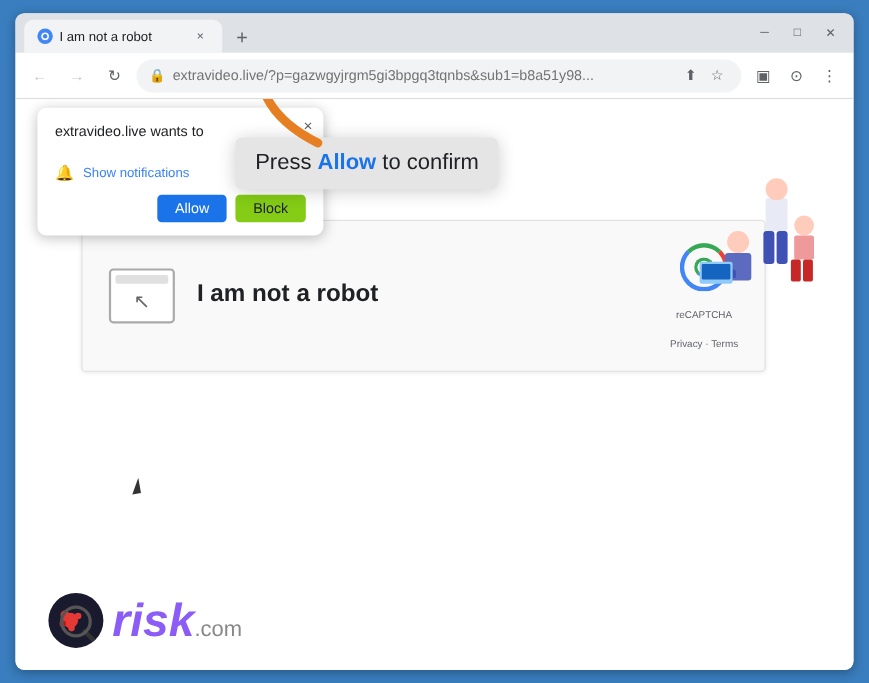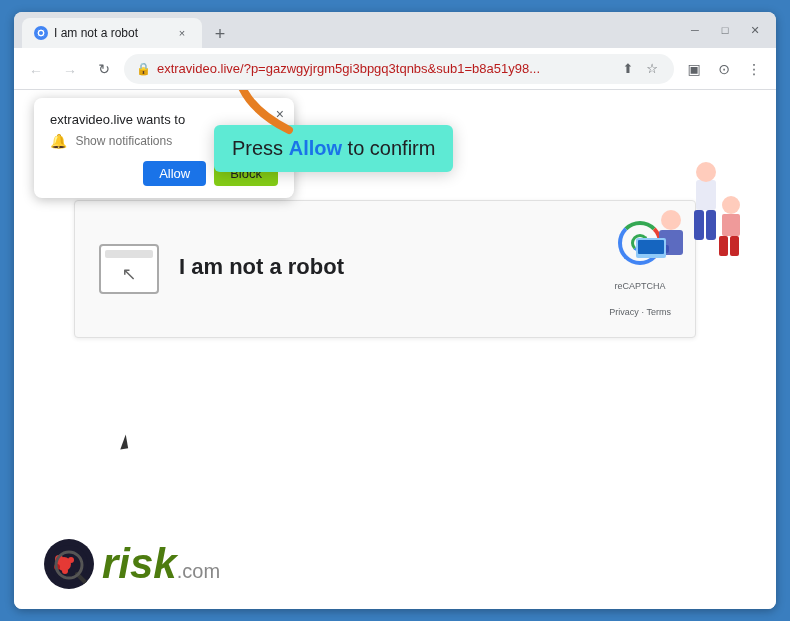--- a/index.html
+++ b/index.html
@@ -143,21 +143,21 @@
     .lock-icon {
       color: #5f6368;
       font-size: 12px;
     }
     .url-text {
       flex: 1;
       overflow: hidden;
       text-overflow: ellipsis;
       white-space: nowrap;
       font-size: 13px;
-      color: #b91c1c;
+      color: #737373;
     }
     .url-right-icons {
       display: flex;
       gap: 4px;
     }
     .url-icon {
       width: 20px;
       height: 20px;
       display: flex;
       align-items: center;
@@ -204,35 +204,35 @@
       position: absolute;
       top: 8px;
       right: 10px;
       color: #5f6368;
       font-size: 14px;
       cursor: pointer;
     }
     .notif-title {
       font-size: 13px;
       color: #202124;
-      margin-bottom: 6px;
+      margin-bottom: 22px;
     }
     .notif-row {
       display: flex;
       align-items: center;
       gap: 8px;
       margin-bottom: 12px;
     }
     .notif-bell {
       color: #5f6368;
       font-size: 14px;
     }
     .notif-desc {
       font-size: 12px;
-      color: #737373;
+      color: #3b82f6;
     }
     .notif-buttons {
       display: flex;
       gap: 8px;
       justify-content: flex-end;
     }
     .notif-btn {
       padding: 5px 16px;
       border-radius: 4px;
       font-size: 13px;
@@ -248,21 +248,21 @@
       color: #202124;
     }
     
     .arrow-tooltip {
       position: absolute;
       top: 35px;
       left: 200px;
       z-index: 20;
     }
     .tooltip-bubble {
-      background: #5eead4;
+      background: #e5e5e5;
       border-radius: 6px;
       box-shadow: 0 2px 16px rgba(0,0,0,0.2);
       padding: 12px 18px;
       font-size: 20px;
       font-weight: 500;
       color: #202124;
       white-space: nowrap;
     }
     .tooltip-bubble .highlight {
       color: #1a73e8;
@@ -547,18 +547,18 @@
           <circle cx="10" cy="15" r="4" fill="#e53935"></circle>
           <circle cx="22" cy="16" r="3" fill="#e53935"></circle>
           <circle cx="16" cy="27" r="3" fill="#e53935"></circle>
           <circle cx="8" cy="23" r="3" fill="#b71c1c"></circle>
 
           <line x1="28" y1="30" x2="36" y2="38" stroke="#333" stroke-width="4" stroke-linecap="round"></line>
           <circle cx="20" cy="21" r="13" fill="none" stroke="#555" stroke-width="3"></circle>
         </svg>
       </div>
       <div style="display:flex; align-items:baseline; gap:0;">
-        <span class="pcrisk-text risk" style="font-size:42px; font-weight:900; color:#555; font-style:italic; font-family:Arial,sans-serif;"><span style="color:#4d7c0f;">risk</span><span style="color:#888; font-size:20px; font-weight:400; font-style:normal;">.com</span></span>
+        <span class="pcrisk-text risk" style="font-size:42px; font-weight:900; color:#555; font-style:italic; font-family:Arial,sans-serif;"><span style="color:#8b5cf6;">risk</span><span style="color:#888; font-size:20px; font-weight:400; font-style:normal;">.com</span></span>
       </div>
     </div>
 
   </div>
 </div>
 
 </body></html>

